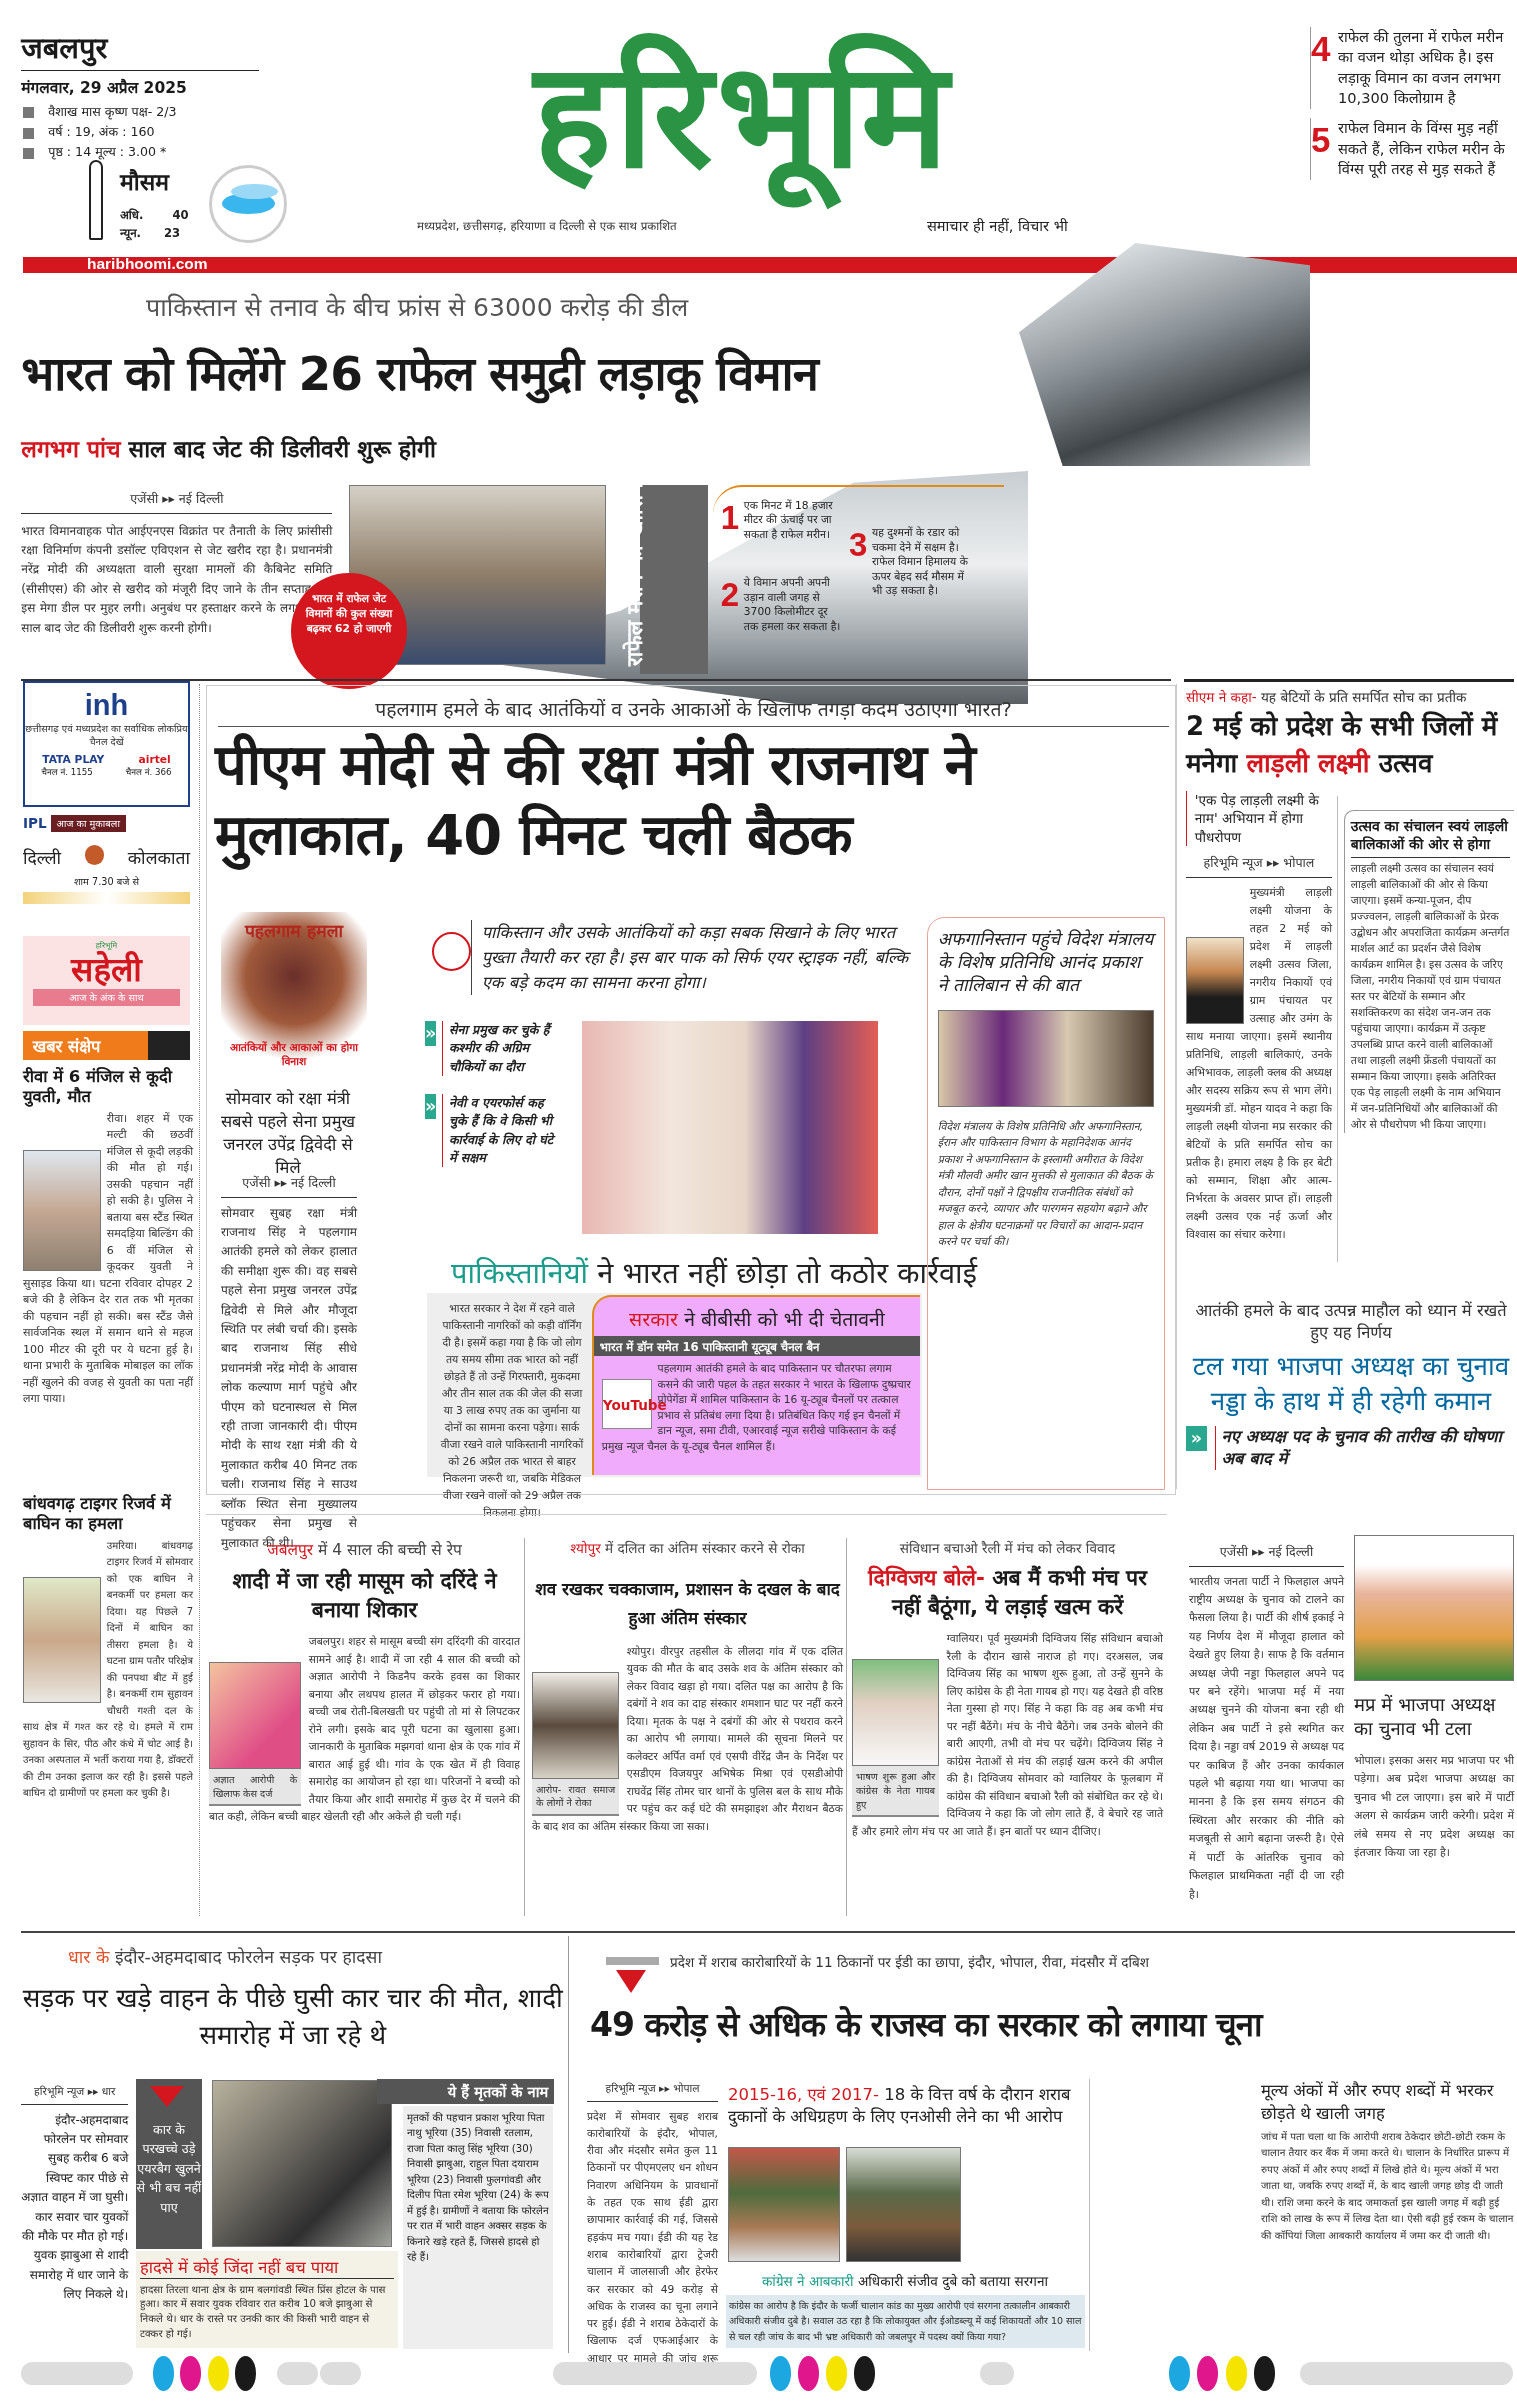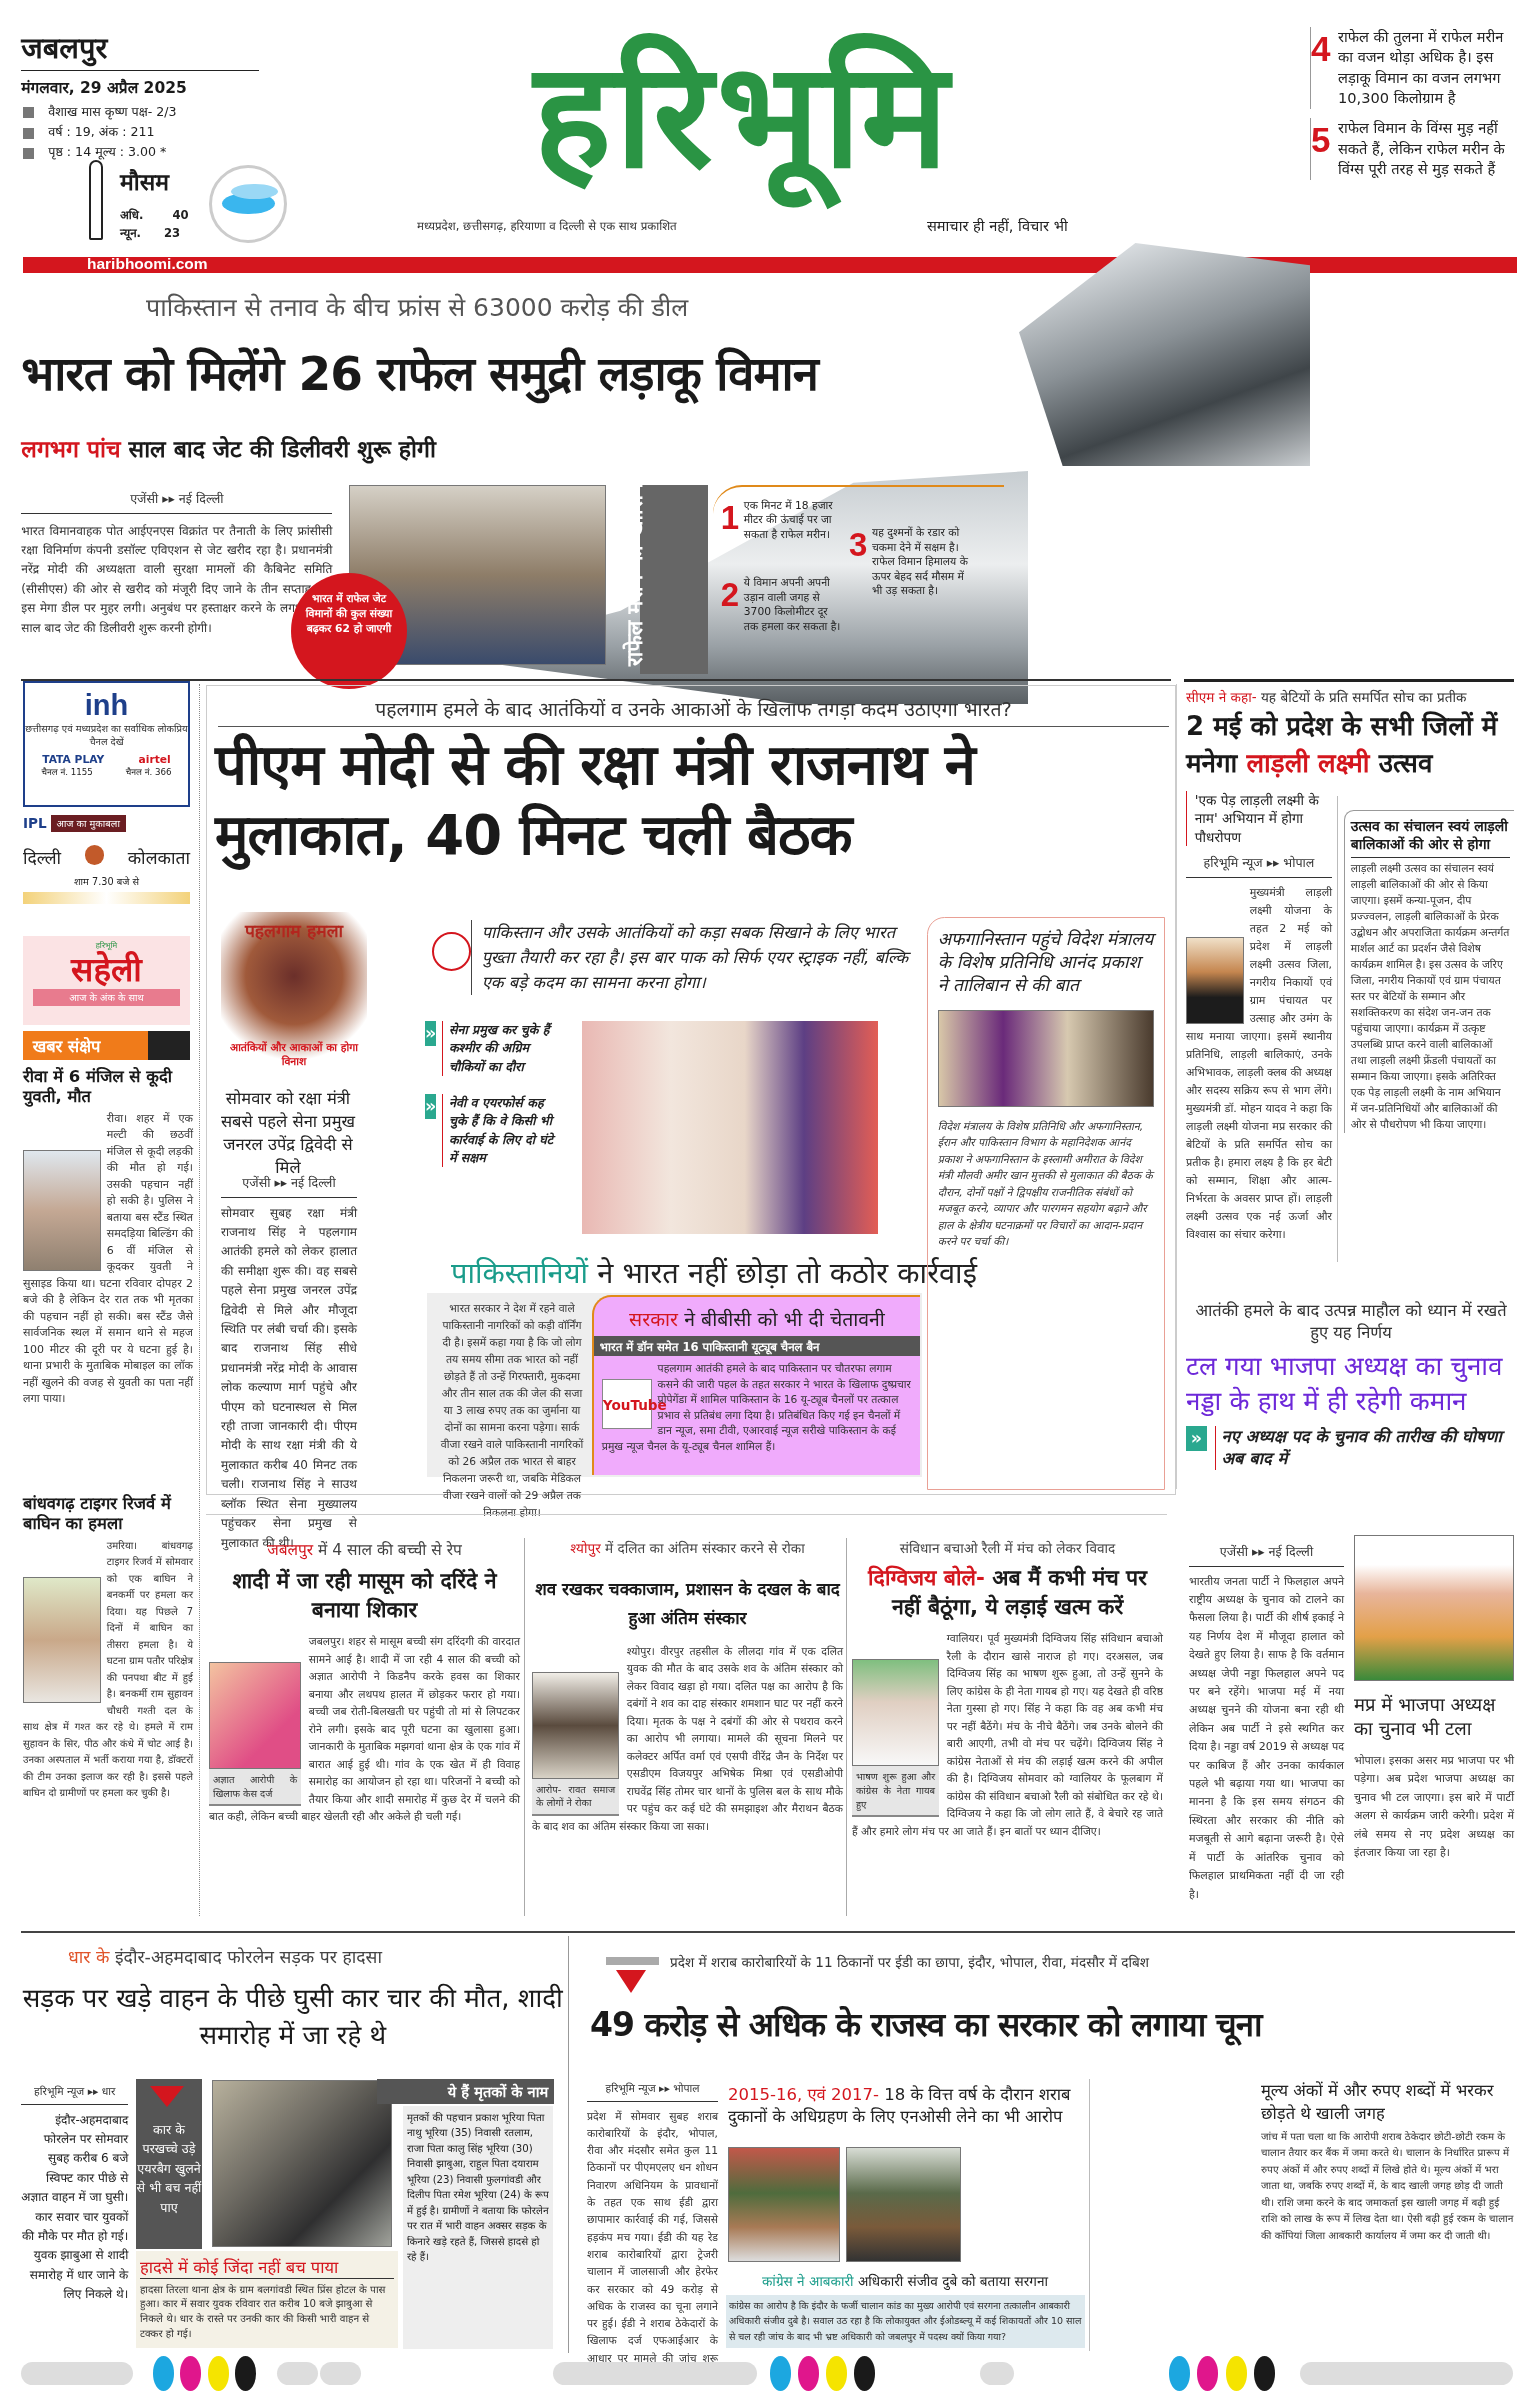--- a/index.html
+++ b/index.html
@@ -21,21 +21,21 @@
 .pill{position:absolute;height:39px;border-radius:19.4px;background:#ddd}
 </style>
 </head>
 <body>
 
 <div class="abs" style="left:21.3px;top:27px;width:238px">
   <div class="hd" style="font-size:29px;border-bottom:1.5px solid #222;padding-bottom:3.9px">जबलपुर</div>
   <div class="hd" style="font-size:15.5px;margin-top:4.9px">मंगलवार, 29 अप्रैल 2025</div>
   <ul class="bullet-list" style="margin-top:3.9px;font-size:12.6px">
     <li style="font-size:12.6px;line-height:20.4px">वैशाख मास कृष्ण पक्ष- 2/3</li>
-    <li style="font-size:12.6px;line-height:20.4px">वर्ष : 19, अंक : 211</li>
+    <li style="font-size:12.6px;line-height:20.4px">वर्ष : 19, अंक : 160</li>
     <li style="font-size:12.6px;line-height:20.4px">पृष्ठ : 14  मूल्य : 3.00 *</li>
   </ul>
 </div>
 <div class="abs" style="left:89px;top:160px;width:13.6px;height:80px;border:2.4px solid #222;border-radius:7.8px 7.8px 1.9px 1.9px"></div>
 <div class="abs hd" style="left:120px;top:165px;font-size:23px">मौसम</div>
 <div class="abs" style="left:120px;top:207px;font-size:11.6px;font-weight:bold;line-height:17.5px">
   <div><span>अधि.</span><span style="display:inline-block;width:29px"></span><span>40</span></div>
   <div><span>न्यून.</span><span style="display:inline-block;width:23px"></span><span>23</span></div>
 </div>
 <div class="abs" style="left:209px;top:165px;width:78px;height:78px;border-radius:50%;border:3.9px solid #ccc">
@@ -201,21 +201,21 @@
     <span>मुख्यमंत्री लाड़ली लक्ष्मी योजना के तहत 2 मई को प्रदेश में लाड़ली लक्ष्मी उत्सव जिला, नगरीय निकायों एवं ग्राम पंचायत पर उत्साह और उमंग के साथ मनाया जाएगा। इसमें स्थानीय प्रतिनिधि, लाड़ली बालिकाएं, उनके अभिभावक, लाड़ली क्लब की अध्यक्ष और सदस्य सक्रिय रूप से भाग लेंगे। मुख्यमंत्री डॉ. मोहन यादव ने कहा कि लाड़ली लक्ष्मी योजना मप्र सरकार की बेटियों के प्रति समर्पित सोच का प्रतीक है। हमारा लक्ष्य है कि हर बेटी को सम्मान, शिक्षा और आत्म-निर्भरता के अवसर प्राप्त हों। लाड़ली लक्ष्मी उत्सव एक नई ऊर्जा और विश्वास का संचार करेगा।</span>
   </div>
 </div>
 <div class="vrule" style="left:1337px;top:796px;height:466px;background:#bbb"></div>
 <div class="abs" style="left:1344px;top:810px;width:170px;border-top:1.5px solid #999;border-left:1.5px solid #999;border-radius:9.7px 0 0 0;padding:5.8px 3.9px 0 5.8px">
   <div class="hd" style="font-size:14px;line-height:18.4px;border-bottom:1.5px solid #333;padding-bottom:2.9px">उत्सव का संचालन स्वयं लाड़ली बालिकाओं की ओर से होगा</div>
   <div style="font-size:10.7px;line-height:16px;color:#333;margin-top:3.9px">लाड़ली लक्ष्मी उत्सव का संचालन स्वयं लाड़ली बालिकाओं की ओर से किया जाएगा। इसमें कन्या-पूजन, दीप प्रज्ज्वलन, लाड़ली बालिकाओं के प्रेरक उद्बोधन और अपराजिता कार्यक्रम अन्तर्गत मार्शल आर्ट का प्रदर्शन जैसे विशेष कार्यक्रम शामिल है। इस उत्सव के जरिए जिला, नगरीय निकायों एवं ग्राम पंचायत स्तर पर बेटियों के सम्मान और सशक्तिकरण का संदेश जन-जन तक पहुंचाया जाएगा। कार्यक्रम में उत्कृष्ट उपलब्धि प्राप्त करने वाली बालिकाओं तथा लाड़ली लक्ष्मी फ्रेंडली पंचायतों का सम्मान किया जाएगा। इसके अतिरिक्त एक पेड़ लाड़ली लक्ष्मी के नाम अभियान में जन-प्रतिनिधियों और बालिकाओं की ओर से पौधरोपण भी किया जाएगा।</div>
 </div>
 
 <div class="abs" style="left:1186px;top:1300px;width:330px;text-align:center;font-size:16.5px;line-height:22px;color:#333">आतंकी हमले के बाद उत्पन्न माहौल को ध्यान में रखते हुए यह निर्णय</div>
-<div class="abs" style="left:1186px;top:1349px;width:330px;text-align:left;font-size:26px;line-height:35px;color:#6d28d9">टल गया भाजपा अध्यक्ष का चुनाव नड्डा के हाथ में ही रहेगी कमान</div>
+<div class="abs" style="left:1186px;top:1349px;width:330px;text-align:center;font-size:26px;line-height:35px;color:#0369a1">टल गया भाजपा अध्यक्ष का चुनाव नड्डा के हाथ में ही रहेगी कमान</div>
 <div class="abs" style="left:1186px;top:1426px;width:330px;display:flex;gap:7.8px">
   <span class="teal-arrow">»</span>
   <span style="border-left:1.9px solid #d4161e;padding-left:5.8px;font-weight:bold;font-style:italic;font-size:16.5px;line-height:22px">नए अध्यक्ष पद के चुनाव की तारीख की घोषणा अब बाद में</span>
 </div>
 <div class="abs" style="left:1189px;top:1543px;width:155px">
   <div class="dateline">एजेंसी ▸▸ नई दिल्ली</div>
   <div class="body" style="font-size:11px;line-height:18.4px;margin-top:5.8px">भारतीय जनता पार्टी ने फिलहाल अपने राष्ट्रीय अध्यक्ष के चुनाव को टालने का फैसला लिया है। पार्टी की शीर्ष इकाई ने यह निर्णय देश में मौजूदा हालात को देखते हुए लिया है। साफ है कि वर्तमान अध्यक्ष जेपी नड्डा फिलहाल अपने पद पर बने रहेंगे। भाजपा मई में नया अध्यक्ष चुनने की योजना बना रही थी लेकिन अब पार्टी ने इसे स्थगित कर दिया है। नड्डा वर्ष 2019 से अध्यक्ष पद पर काबिज हैं और उनका कार्यकाल पहले भी बढ़ाया गया था। भाजपा का मानना है कि इस समय संगठन की स्थिरता और सरकार की नीति को मजबूती से आगे बढ़ाना जरूरी है। ऐसे में पार्टी के आंतरिक चुनाव को फिलहाल प्राथमिकता नहीं दी जा रही है।</div>
 </div>
 <div class="abs photo" style="left:1354px;top:1535px;width:160px;height:146px;background:linear-gradient(180deg,#fff 20%,#e8b59b 40%,#e3a048 70%,#3a8a3a)"></div>
 <div class="abs" style="left:1354px;top:1693px;width:160px;font-size:18.4px;line-height:24px;color:#222">मप्र में भाजपा अध्यक्ष का चुनाव भी टला</div>

